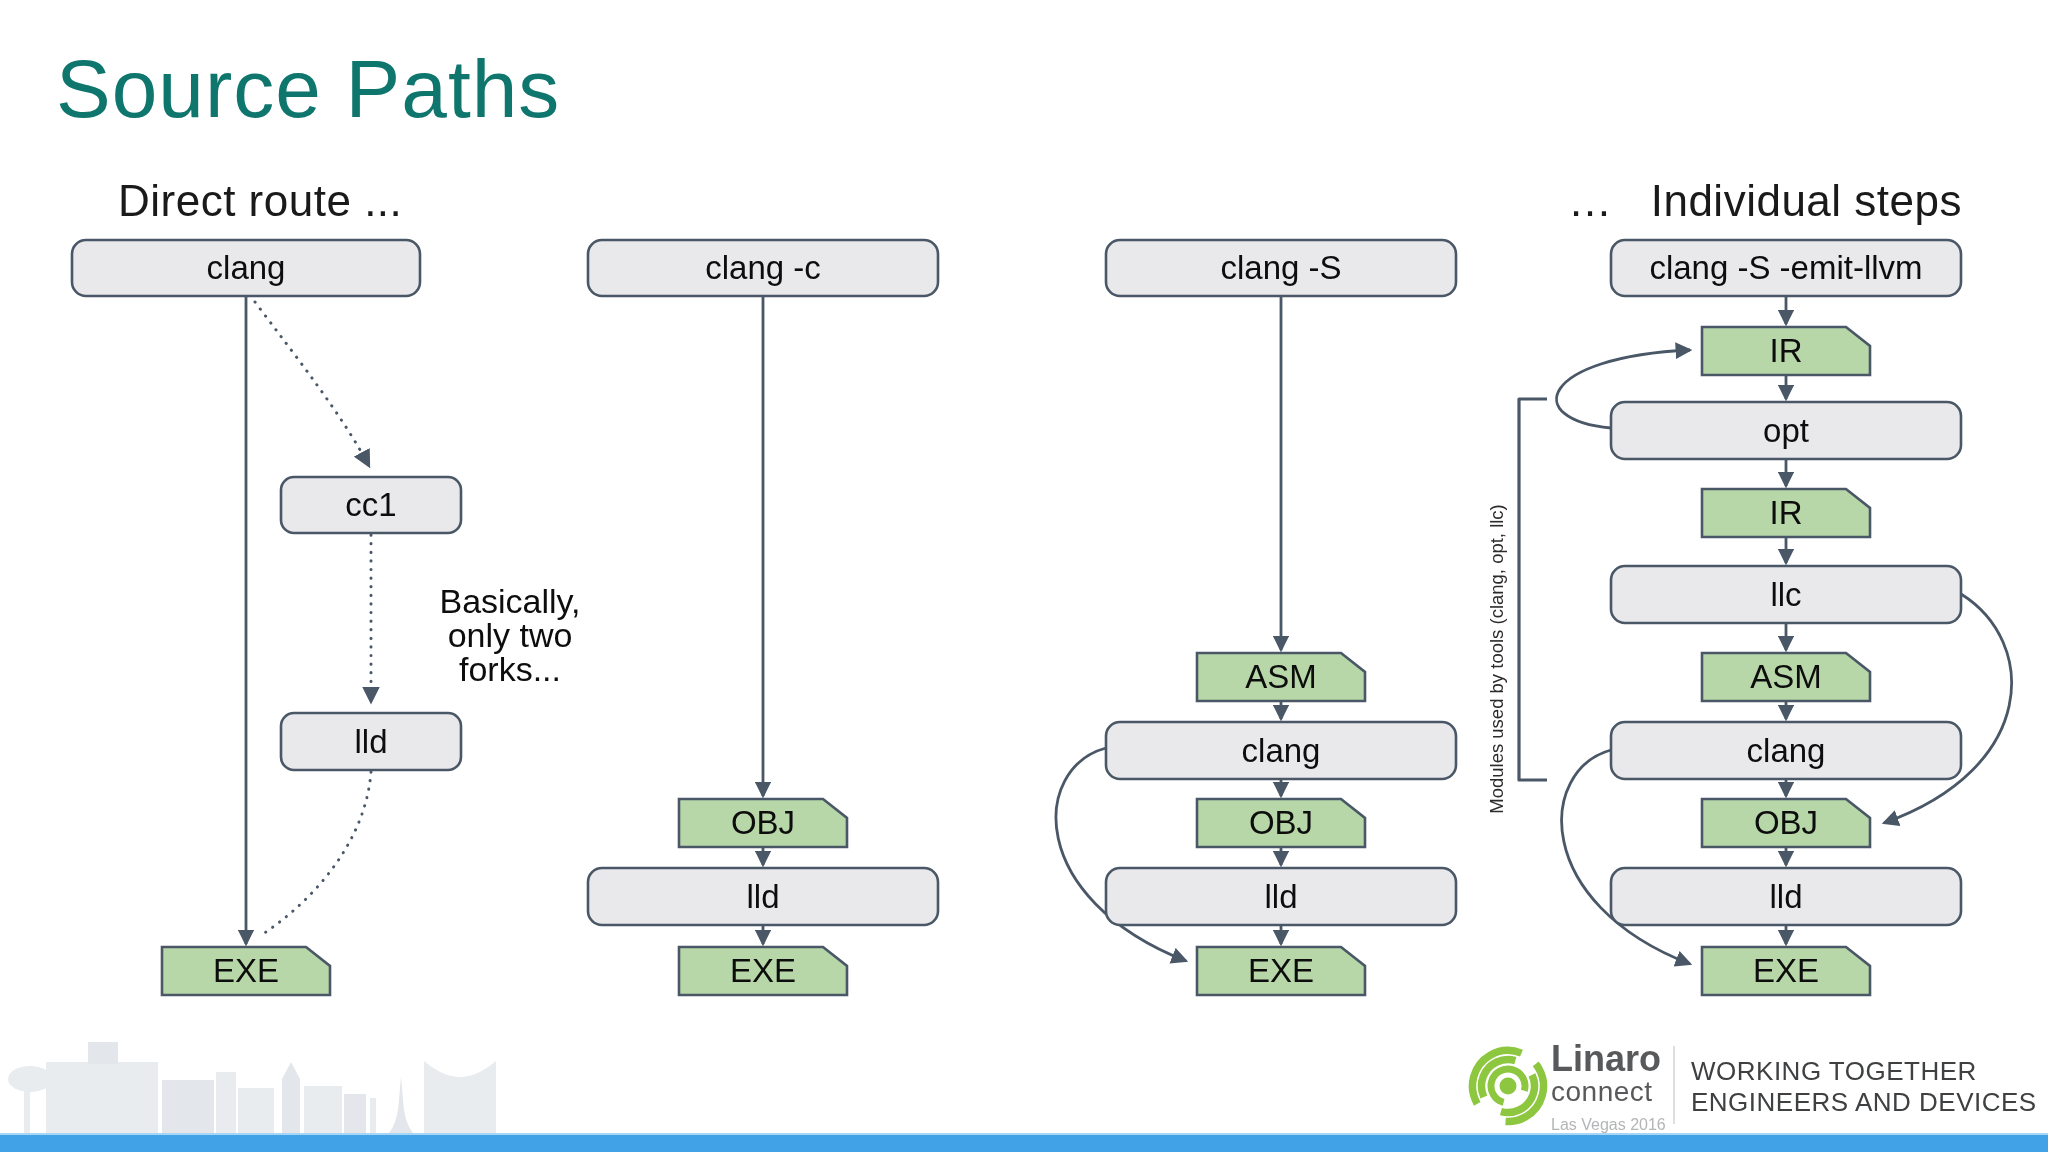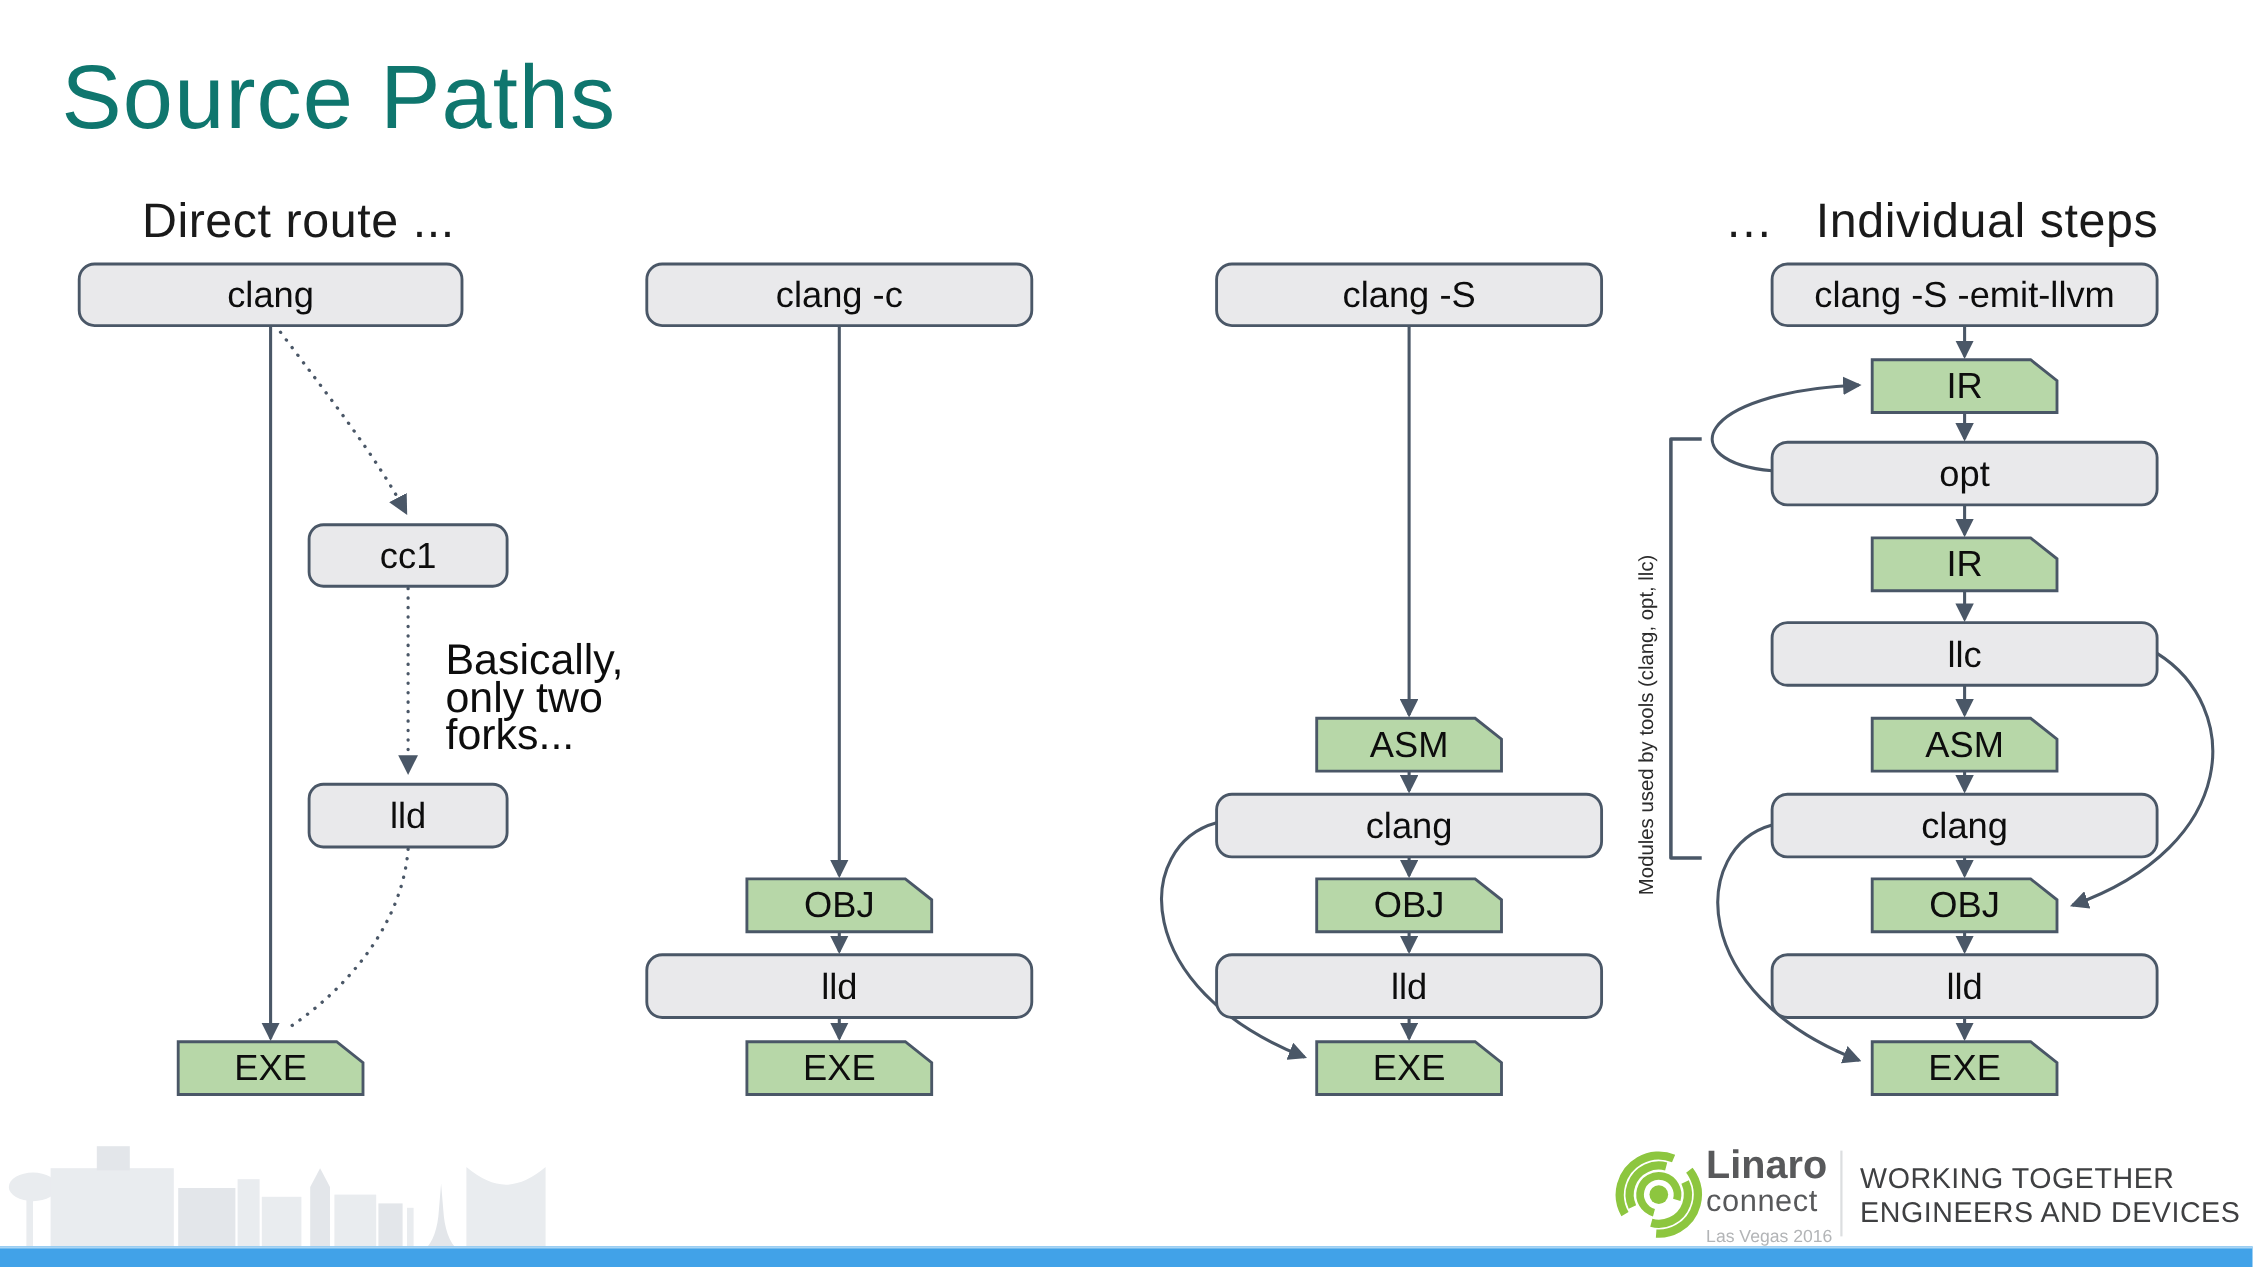--- a/index.html
+++ b/index.html
@@ -1,23 +1,23 @@
 <!DOCTYPE html>
 <html><head>
 <meta charset="utf-8">
 <style>
   html,body{margin:0;padding:0;background:#fff;}
   .slide{position:relative;width:2048px;height:1152px;background:#ffffff;overflow:hidden;
          font-family:"Liberation Sans",sans-serif;}
   .title{position:absolute;left:56px;top:42px;font-size:82px;font-weight:500;color:#0f766e;
          letter-spacing:1px;}
   .hdr{position:absolute;top:176px;font-size:44px;color:#1a1a1a;letter-spacing:.5px;white-space:pre;}
-  .hdr-left{left:118px;margin-left:11px;}
+  .hdr-left{left:118px;}
   .hdr-right{right:86px;}
-  .note{position:absolute;left:405px;top:584px;width:210px;font-size:39px;line-height:34px;color:#0d0d0d;}
+  .note{position:absolute;left:405px;top:584px;width:210px;font-size:34px;line-height:34px;color:#0d0d0d;text-align:center;}
   .diagram{position:absolute;left:0;top:0;width:2048px;height:1152px;}
 
   
   .grey{fill:#e9e9eb;stroke:#4a5767;stroke-width:2.6px;}
   .green{fill:#b7d7a8;stroke:#4a5767;stroke-width:2.6px;}
   .lbl{font-family:"Liberation Sans",sans-serif;font-size:33px;fill:#0d0d0d;text-anchor:middle;}
   .vlbl{font-family:"Liberation Sans",sans-serif;font-size:18.5px;fill:#2b2b2b;text-anchor:middle;}
   .edge{stroke:#4a5767;stroke-width:2.8px;fill:none;}
   .dot{stroke-dasharray:0.2 8.4;stroke-linecap:round;stroke-width:3px;}
   .bracket{stroke:#4a5767;stroke-width:3.2px;fill:none;stroke-linejoin:round;}

